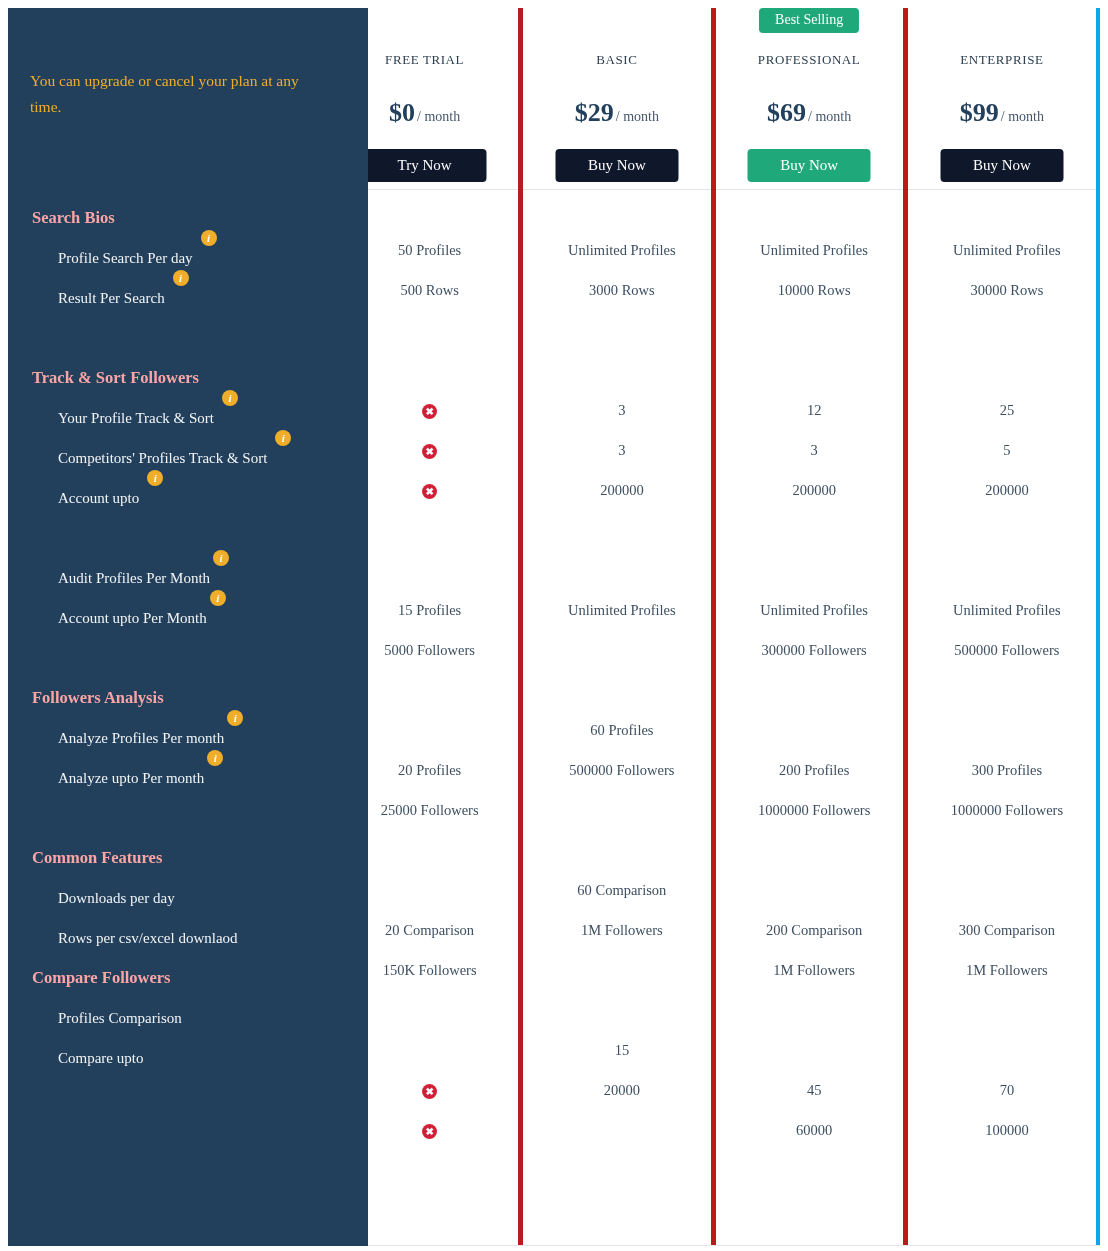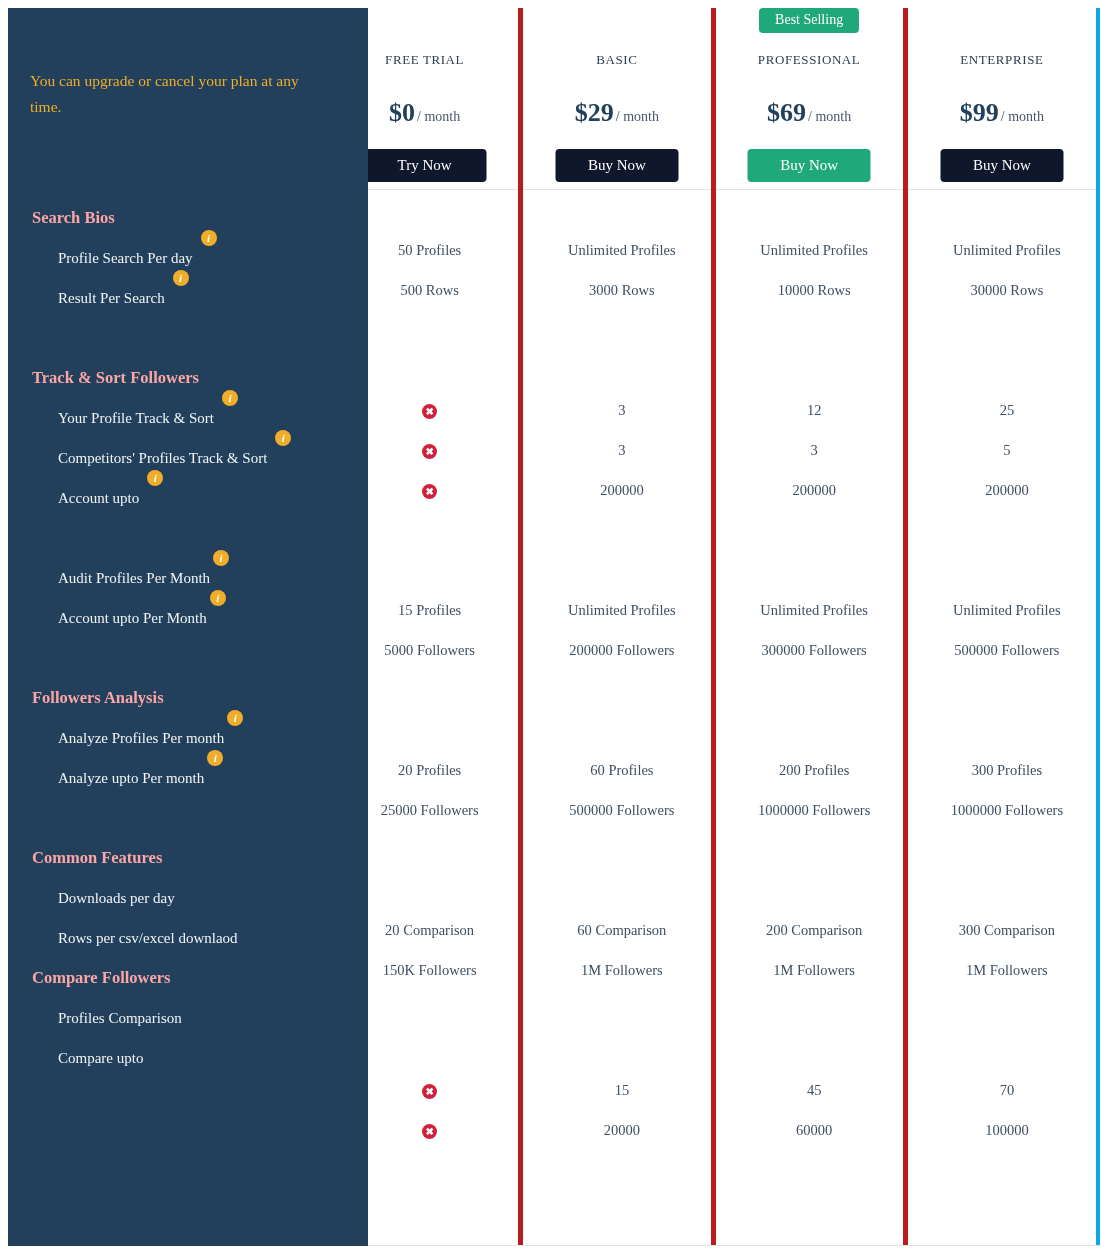--- a/index.html
+++ b/index.html
@@ -353,21 +353,20 @@
           <div class="cell">Unlimited Profiles</div>
           <div class="cell">3000 Rows</div>
           <div class="cell gap"></div>
           <div class="cell title-spacer"></div>
           <div class="cell">3</div>
           <div class="cell">3</div>
           <div class="cell">200000</div>
           <div class="cell gap"></div>
           <div class="cell title-spacer"></div>
           <div class="cell">Unlimited Profiles</div>
-          <div class="cell">200000 Followers</div>
           <div class="cell gap"></div>
           <div class="cell title-spacer"></div>
           <div class="cell">60 Profiles</div>
           <div class="cell">500000 Followers</div>
           <div class="cell gap"></div>
           <div class="cell title-spacer"></div>
           <div class="cell">60 Comparison</div>
           <div class="cell">1M Followers</div>
           <div class="cell gap"></div>
           <div class="cell title-spacer"></div>

